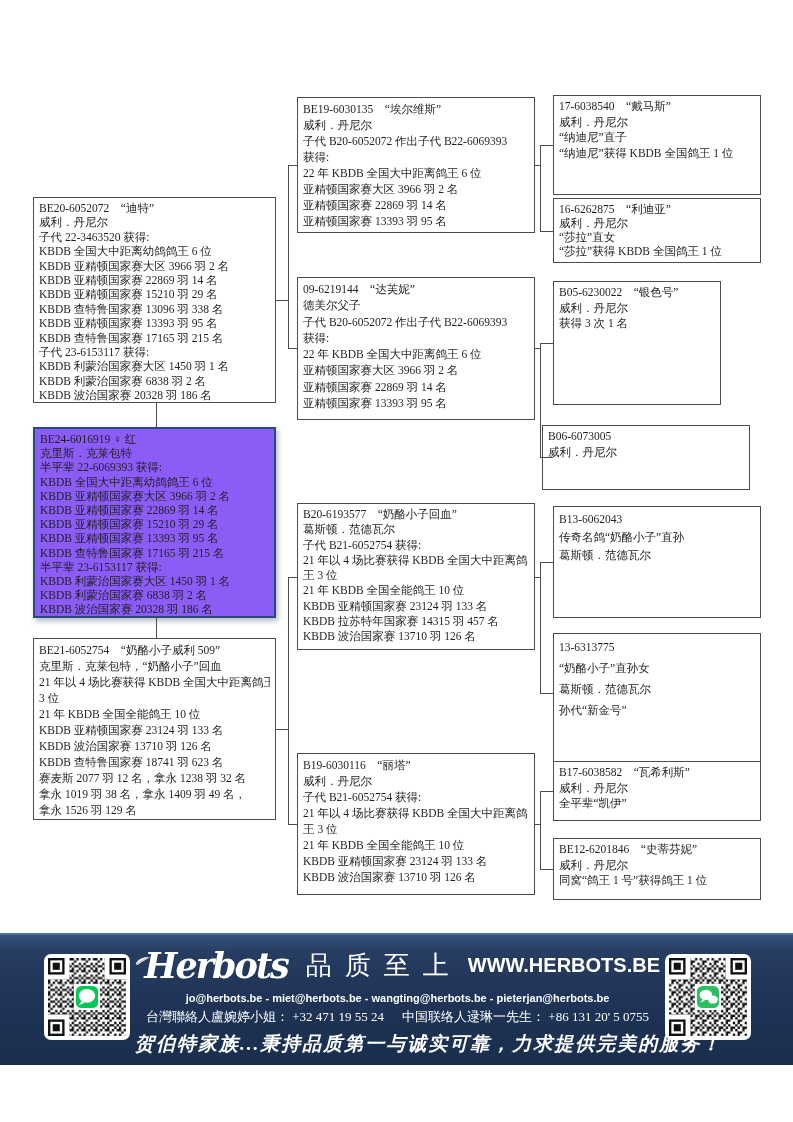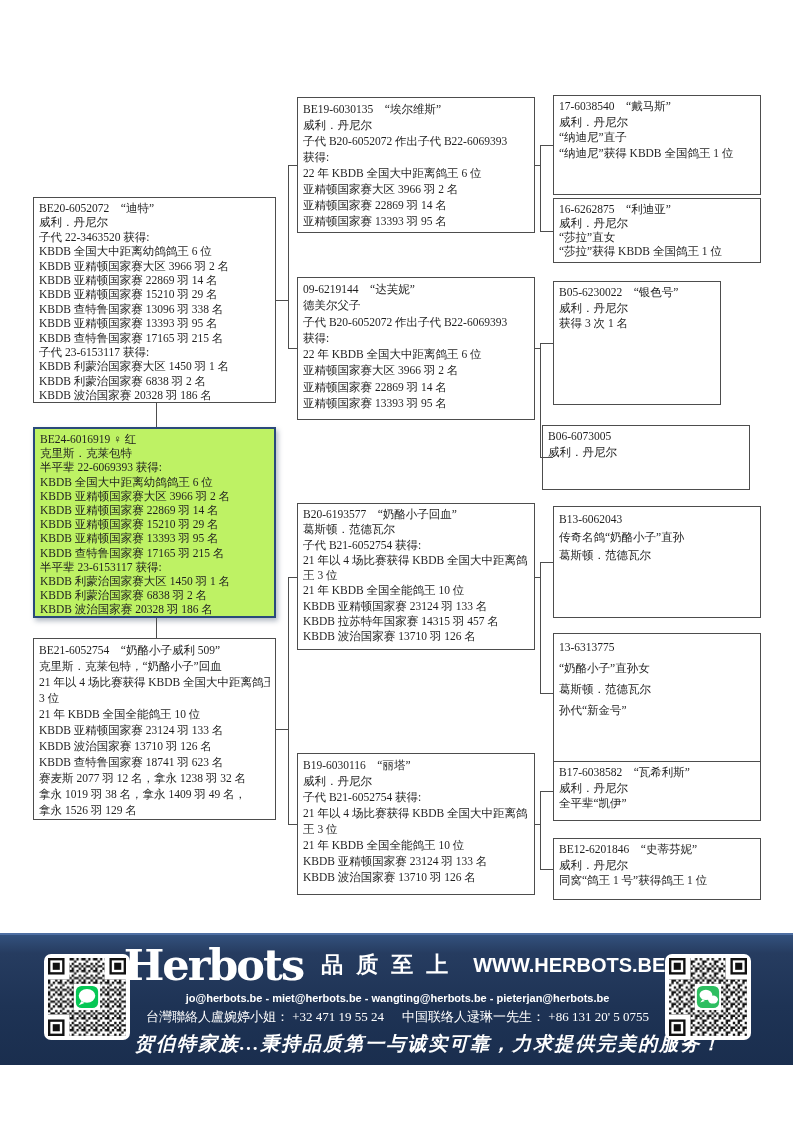--- a/index.html
+++ b/index.html
@@ -2,41 +2,41 @@
 <html><head>
 <meta charset="utf-8">
 <style>
   html,body{margin:0;padding:0;background:#e8e8e8;}
   .page{position:relative;width:793px;height:1122px;margin:0 auto;background:#ffffff;overflow:hidden;
         font-family:"Liberation Serif","DejaVu Serif",serif;}
   
   .pbox{position:absolute;box-sizing:border-box;border:1px solid #4d4d4d;background:#fff;
         font-size:11.5px;color:#1f1f1f;padding:3px 5px;line-height:14.5px;}
   .pbox .ln{white-space:nowrap;overflow:hidden;}
-  .hl{background:#bef264;border:2px solid #2a4a7b;box-shadow:2px 3px 5px rgba(40,60,90,.35);}
+  .hl{background:#8b5cf6;border:2px solid #2a4a7b;box-shadow:2px 3px 5px rgba(40,60,90,.35);}
   
   .cl{position:absolute;background:#4d4d4d;}
   .clh{height:1px;}
   .clv{width:1px;}
   
   .footer{position:absolute;left:0;top:933px;width:793px;height:132px;
           background:linear-gradient(180deg,#33517d 0%,#263c60 14%,#1e3355 55%,#1a2e4e 100%);
           border-top:2px solid #4e6fa3;box-sizing:border-box;color:#fff;}
   .qr{position:absolute;top:19px;width:86px;height:86px;background:#fff;border-radius:7px;
       display:flex;align-items:center;justify-content:center;}
   .qr-left{left:44px;}
   .qr-right{left:665px;}
   .fcontent{position:absolute;left:135px;top:4px;width:525px;text-align:center;}
   .brand-row{display:flex;align-items:center;justify-content:center;height:52px;}
   .feather{margin-right:-6px;margin-top:-8px;}
-  .script{font-family:"DejaVu Serif",serif;font-weight:bold;font-size:43px;
+  .script{font-family:"DejaVu Serif",serif;font-style:italic;font-weight:bold;font-size:35px;
           letter-spacing:-2px;line-height:1;}
-  .cn-slogan{font-size:22px;letter-spacing:13px;margin-left:18px;white-space:nowrap;font-weight:bold;}
+  .cn-slogan{font-size:26px;letter-spacing:13px;margin-left:18px;white-space:nowrap;}
   .website{font-family:"Liberation Sans","DejaVu Sans",sans-serif;font-weight:bold;font-size:20px;
-           margin-left:12px;white-space:nowrap;}
+           margin-left:6px;white-space:nowrap;}
   .emails{font-family:"Liberation Sans","DejaVu Sans",sans-serif;font-weight:bold;font-size:11px;
           margin-top:1px;white-space:nowrap;}
   .contacts{font-size:13px;margin-top:4px;white-space:nowrap;}
   .contacts .sep{display:inline-block;width:18px;}
   .tagline{font-style:italic;font-weight:bold;font-size:19px;letter-spacing:2px;margin-top:5px;white-space:nowrap;}
 </style>
 </head>
 <body>
 
 <div class="page">

